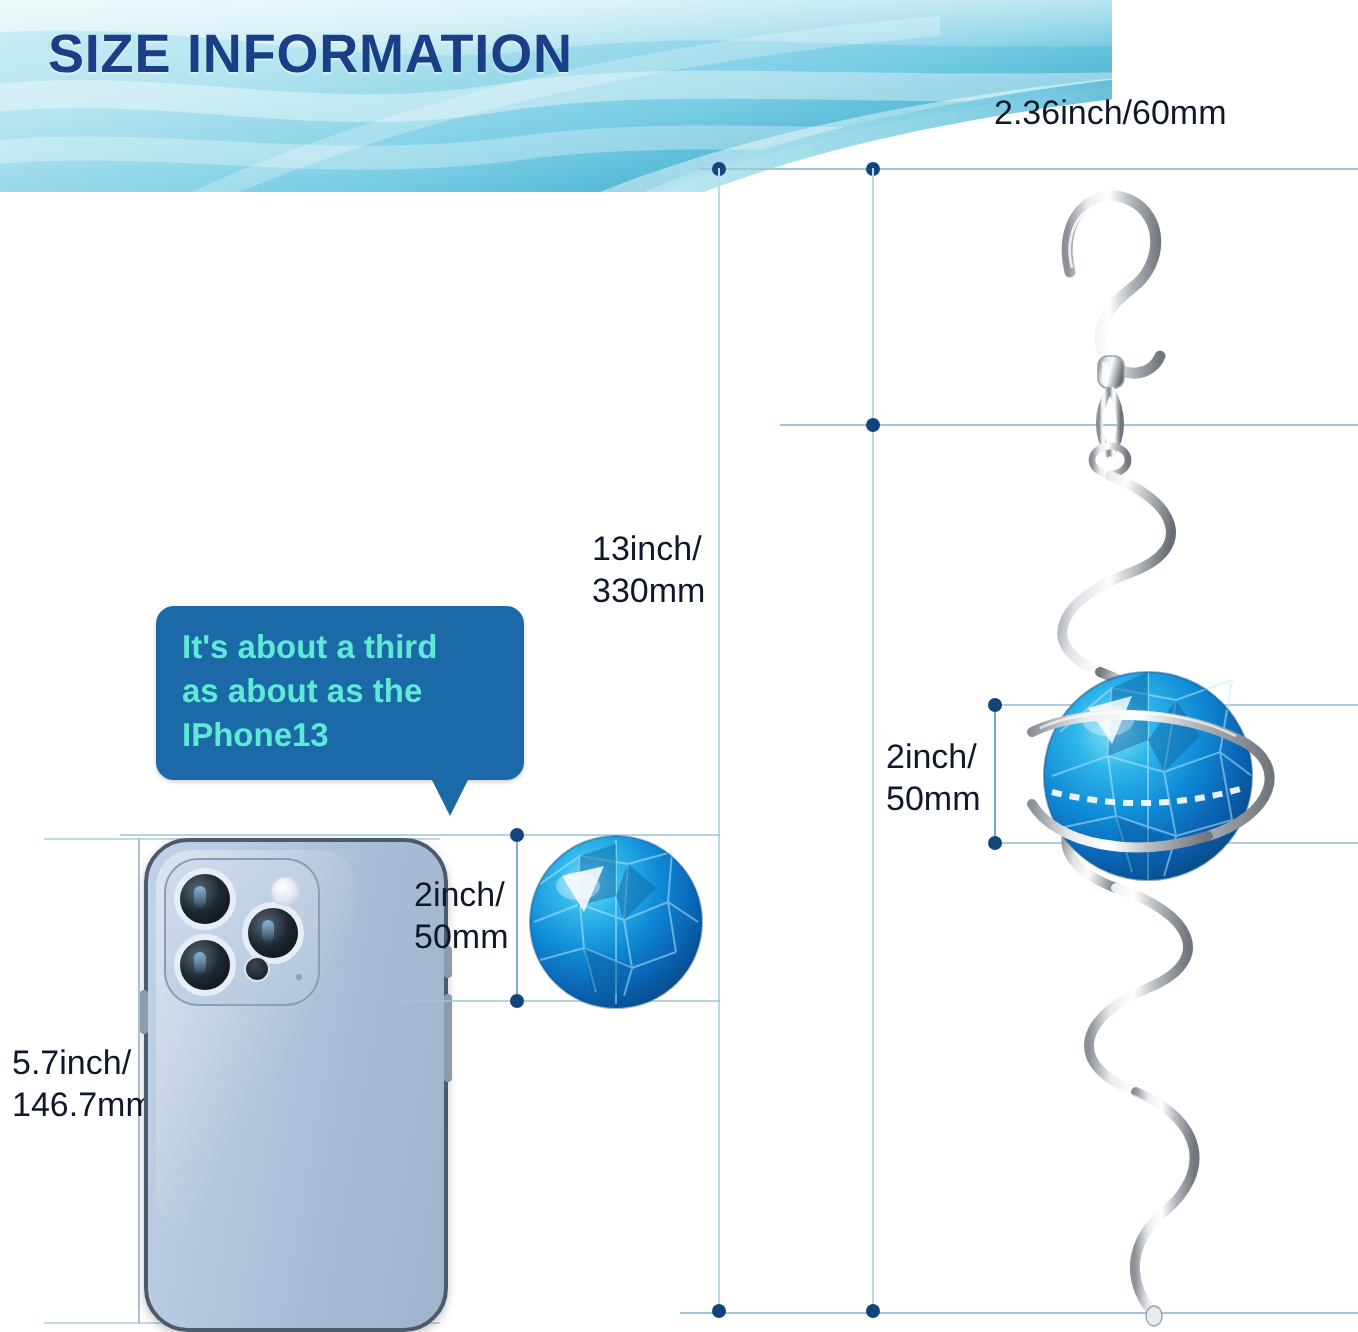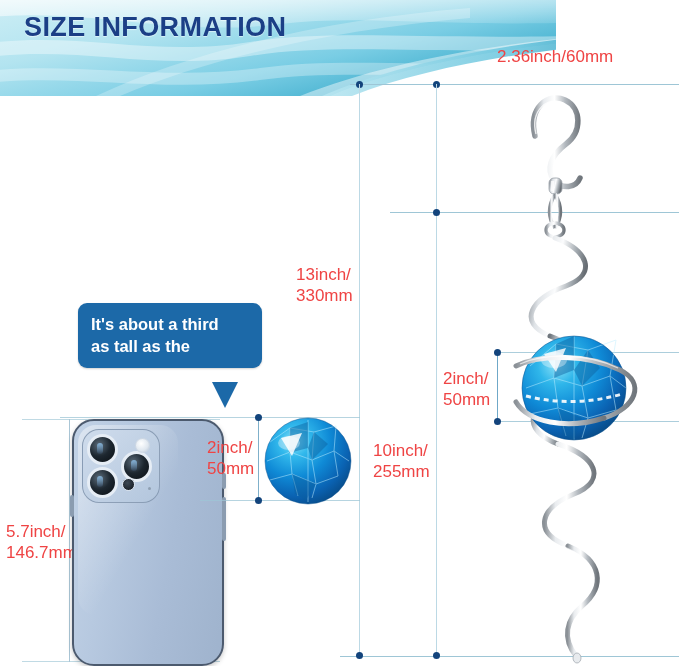--- a/index.html
+++ b/index.html
@@ -11,25 +11,25 @@
   
   .banner-wrap{position:absolute;left:0;top:0;width:556px;height:96px;overflow:hidden;}
   .banner-title{position:absolute;left:24px;top:12px;font-size:27px;font-weight:bold;
       letter-spacing:.4px;color:#1b3f86;font-family:"Liberation Sans",sans-serif;
       text-shadow:0 1px 1px rgba(255,255,255,.55);z-index:5;}
 
   
   .hline{position:absolute;height:1px;background:#9ec6d6;}
   .vline{position:absolute;width:1px;background:#bcd9e5;}
   .dot{position:absolute;width:7px;height:7px;border-radius:50%;background:#13447c;}
-  .mlabel{position:absolute;color:#ef4444;font-size:17px;line-height:21px;
+  .mlabel{position:absolute;color:#0f172a;font-size:17px;line-height:21px;
       font-family:"Liberation Sans",sans-serif;white-space:pre-line;}
 
   
-  .bubble{position:absolute;background:#1c69a8;border-radius:9px;color:#ffffff;
+  .bubble{position:absolute;background:#1c69a8;border-radius:9px;color:#5eead4;
       font-weight:bold;font-size:16.5px;line-height:22px;padding:10px 13px 11px 13px;
       box-shadow:0 1px 2px rgba(0,0,0,.18);}
   .bubble-tail{position:absolute;width:0;height:0;
       border-left:13px solid transparent;border-right:13px solid transparent;
       border-top:26px solid #1c69a8;}
 
   
   .phone{position:absolute;left:72px;top:419px;width:148px;height:243px;
       border-radius:22px;
       background:linear-gradient(100deg,#c2d2e6 0%,#b7c9e0 28%,#a9bcd6 62%,#9fb3cd 100%);
@@ -108,22 +108,20 @@
 
   <div class="hline" style="left:390px;top:212px;width:289px;"></div>
   <div class="dot" style="left:433px;top:209px;"></div>
 
   <div class="hline" style="left:340px;top:656px;width:339px;"></div>
   <div class="dot" style="left:356px;top:652px;"></div>
   <div class="dot" style="left:433px;top:652px;"></div>
 
   <div class="mlabel" style="left:296px;top:248px;margin-top:16px;">13inch/
 330mm</div>
-  <div class="mlabel" style="left:373px;top:440px;">10inch/
-255mm</div>
 
   <div class="hline" style="left:497px;top:352px;width:182px;opacity:.85;"></div>
   <div class="hline" style="left:497px;top:421px;width:182px;opacity:.85;"></div>
   <div class="vline" style="left:497px;top:352px;height:69px;background:#6fa8c8;"></div>
   <div class="dot" style="left:494px;top:349px;"></div>
   <div class="dot" style="left:494px;top:418px;"></div>
   <div class="mlabel" style="left:443px;top:368px;">2inch/
 50mm</div>
 
   <svg class="spinner-svg" width="209" height="588" viewBox="0 0 209 588">
@@ -202,21 +200,22 @@
     </g>
     <g fill="none" stroke="#ffffff" stroke-width="1.3" opacity=".65">
       <path d="M50,286 C74,275 118,275 148,290"></path>
       <path d="M92,468 C126,481 131,506 110,526"></path>
     </g>
     <ellipse cx="107" cy="580" rx="4" ry="5" fill="#e8ebee" stroke="#9aa1a8" stroke-width="0.7"></ellipse>
   </svg>
 
   <div class="bubble" style="left:78px;top:303px;width:158px;">
     <div>It's about a third</div>
-    <div>as tall as the</div>
+    <div>as about as the</div>
+    <div>IPhone13</div>
   </div>
   <div class="bubble-tail" style="left:212px;top:382px;"></div>
 
   <div class="hline" style="left:22px;top:419px;width:198px;opacity:.65;"></div>
   <div class="hline" style="left:22px;top:661px;width:198px;opacity:.65;"></div>
   <div class="vline" style="left:69px;top:419px;height:243px;background:#aac6d6;"></div>
   <div class="mlabel" style="left:6px;top:521px;">5.7inch/
 146.7mm</div>
 
   <div class="phone">

